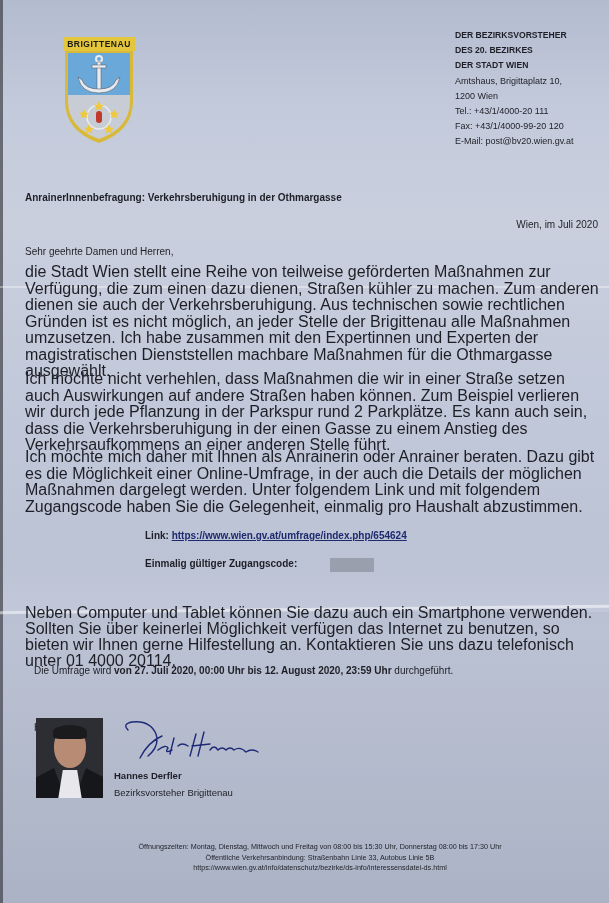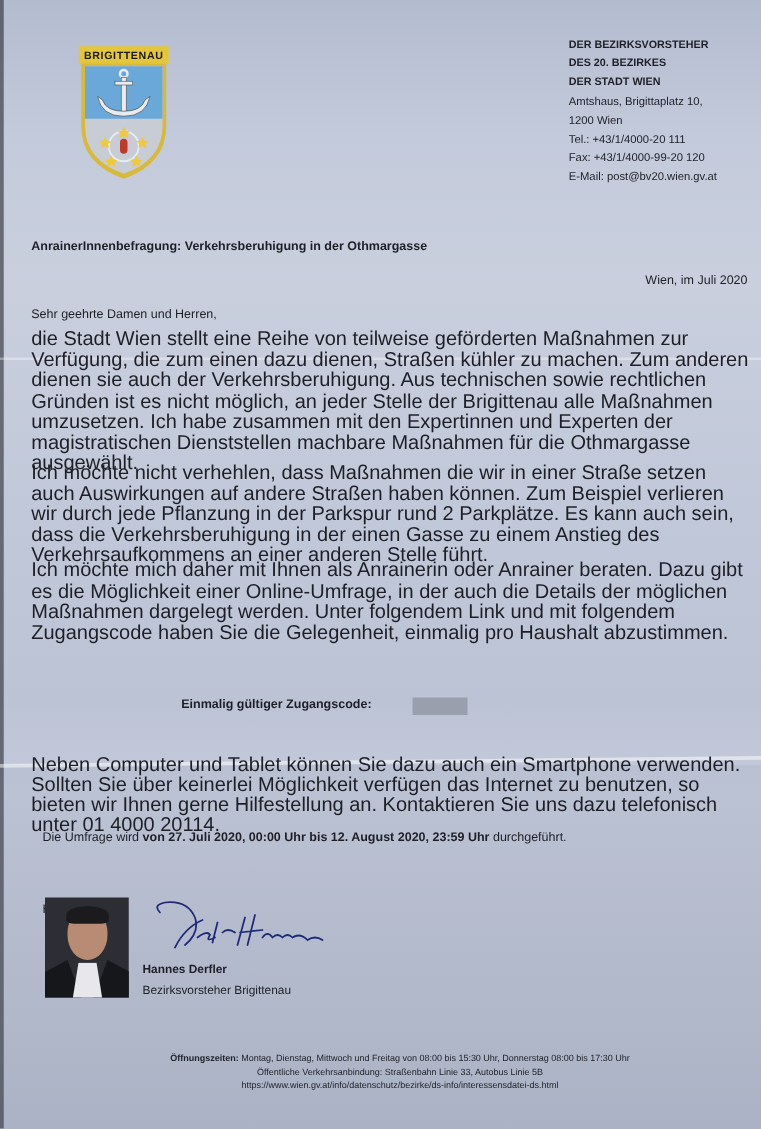--- a/index.html
+++ b/index.html
@@ -51,21 +51,21 @@
   .photo .hair { position: absolute; left: 17px; top: 7px; width: 34px; height: 14px; border-radius: 50% 50% 20% 20%; background: #1b1b1d; }
   .photo .shirt { position: absolute; left: 22px; top: 52px; width: 24px; height: 30px; background: #e8e8ec; clip-path: polygon(20% 0, 80% 0, 100% 100%, 0 100%); }
   .photo .jacket-l { position: absolute; left: 0; top: 50px; width: 30px; height: 32px; background: #16171a; clip-path: polygon(60% 0, 100% 100%, 0 100%, 0 30%); }
   .photo .jacket-r { position: absolute; left: 38px; top: 50px; width: 30px; height: 32px; background: #16171a; clip-path: polygon(40% 0, 100% 30%, 100% 100%, 0 100%); }
 
   .signature { position: absolute; left: 118px; top: 716px; width: 150px; height: 46px; }
   .signer-name { position: absolute; left: 114px; top: 770px; font-size: 9.5px; font-weight: bold; }
   .signer-title { position: absolute; left: 114px; top: 787px; font-size: 9.5px; }
 
   .footer { position: absolute; left: 100px; top: 842px; width: 440px; text-align: center; font-size: 7.2px; line-height: 10.5px; color: #23242b; }
-  .footer b { font-weight: bold; }
+  .footer b { font-weight: normal; }
 </style>
 </head>
 <body>
 
 <div class="page">
   <div class="edge-left"></div>
   <div class="fold1"></div>
   <div class="shadow-lower"></div>
   <div class="fold2"></div>
 
@@ -103,20 +103,24 @@
   </div>
 
   <div class="subject">AnrainerInnenbefragung: Verkehrsberuhigung in der Othmargasse</div>
   <div class="dateline">Wien, im Juli 2020</div>
   <div class="salutation">Sehr geehrte Damen und Herren,</div>
 
   <div class="para p1">die Stadt Wien stellt eine Reihe von teilweise geförderten Maßnahmen zur Verfügung, die zum einen dazu dienen, Straßen kühler zu machen. Zum anderen dienen sie auch der Verkehrsberuhigung. Aus technischen sowie rechtlichen Gründen ist es nicht möglich, an jeder Stelle der Brigittenau alle Maßnahmen umzusetzen. Ich habe zusammen mit den Expertinnen und Experten der magistratischen Dienststellen machbare Maßnahmen für die Othmargasse ausgewählt.</div>
   <div class="para p2">Ich möchte nicht verhehlen, dass Maßnahmen die wir in einer Straße setzen auch Auswirkungen auf andere Straßen haben können. Zum Beispiel verlieren wir durch jede Pflanzung in der Parkspur rund 2 Parkplätze. Es kann auch sein, dass die Verkehrsberuhigung in der einen Gasse zu einem Anstieg des Verkehrsaufkommens an einer anderen Stelle führt.</div>
   <div class="para p3">Ich möchte mich daher mit Ihnen als Anrainerin oder Anrainer beraten. Dazu gibt es die Möglichkeit einer Online-Umfrage, in der auch die Details der möglichen Maßnahmen dargelegt werden. Unter folgendem Link und mit folgendem Zugangscode haben Sie die Gelegenheit, einmalig pro Haushalt abzustimmen.</div>
 
+  <div class="link-row">
+    <span class="lbl">Link:</span>
+    <span class="url">https://www.wien.gv.at/umfrage/index.php/654624</span>
+  </div>
   <div class="code-row">Einmalig gültiger Zugangscode:</div>
   <div class="code-redact"></div>
 
   <div class="para p4">Neben Computer und Tablet können Sie dazu auch ein Smartphone verwenden. Sollten Sie über keinerlei Möglichkeit verfügen das Internet zu benutzen, so bieten wir Ihnen gerne Hilfestellung an. Kontaktieren Sie uns dazu telefonisch unter 01 4000 20114.</div>
 
   <div class="survey">
     <span>Die Umfrage wird </span><b>von 27. Juli 2020, 00:00 Uhr bis 12. August 2020, 23:59 Uhr</b><span> durchgeführt.</span>
   </div>
   <div class="closing">Herzlichst,</div>
 

